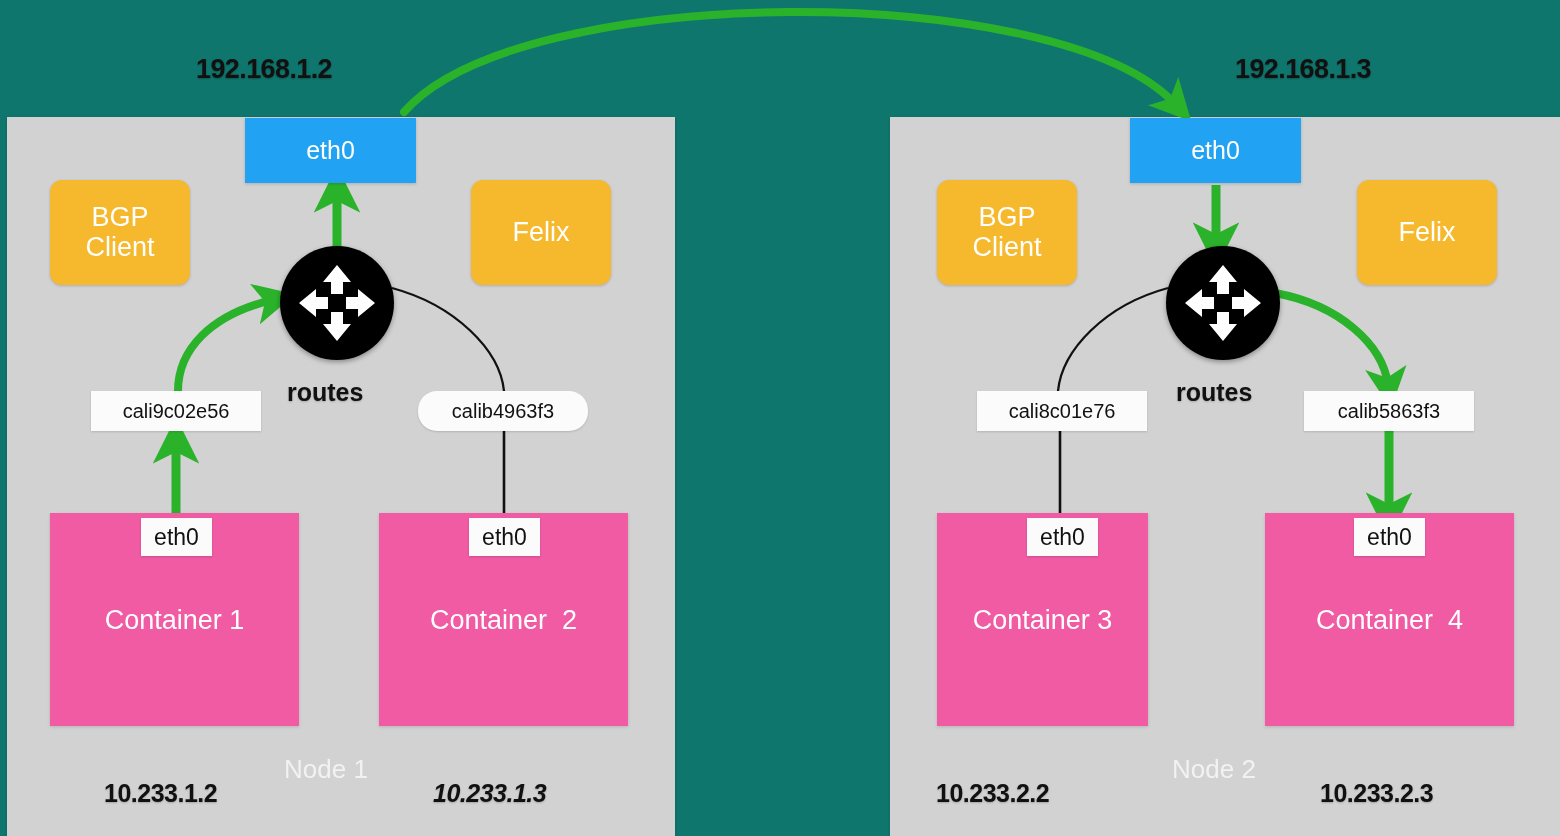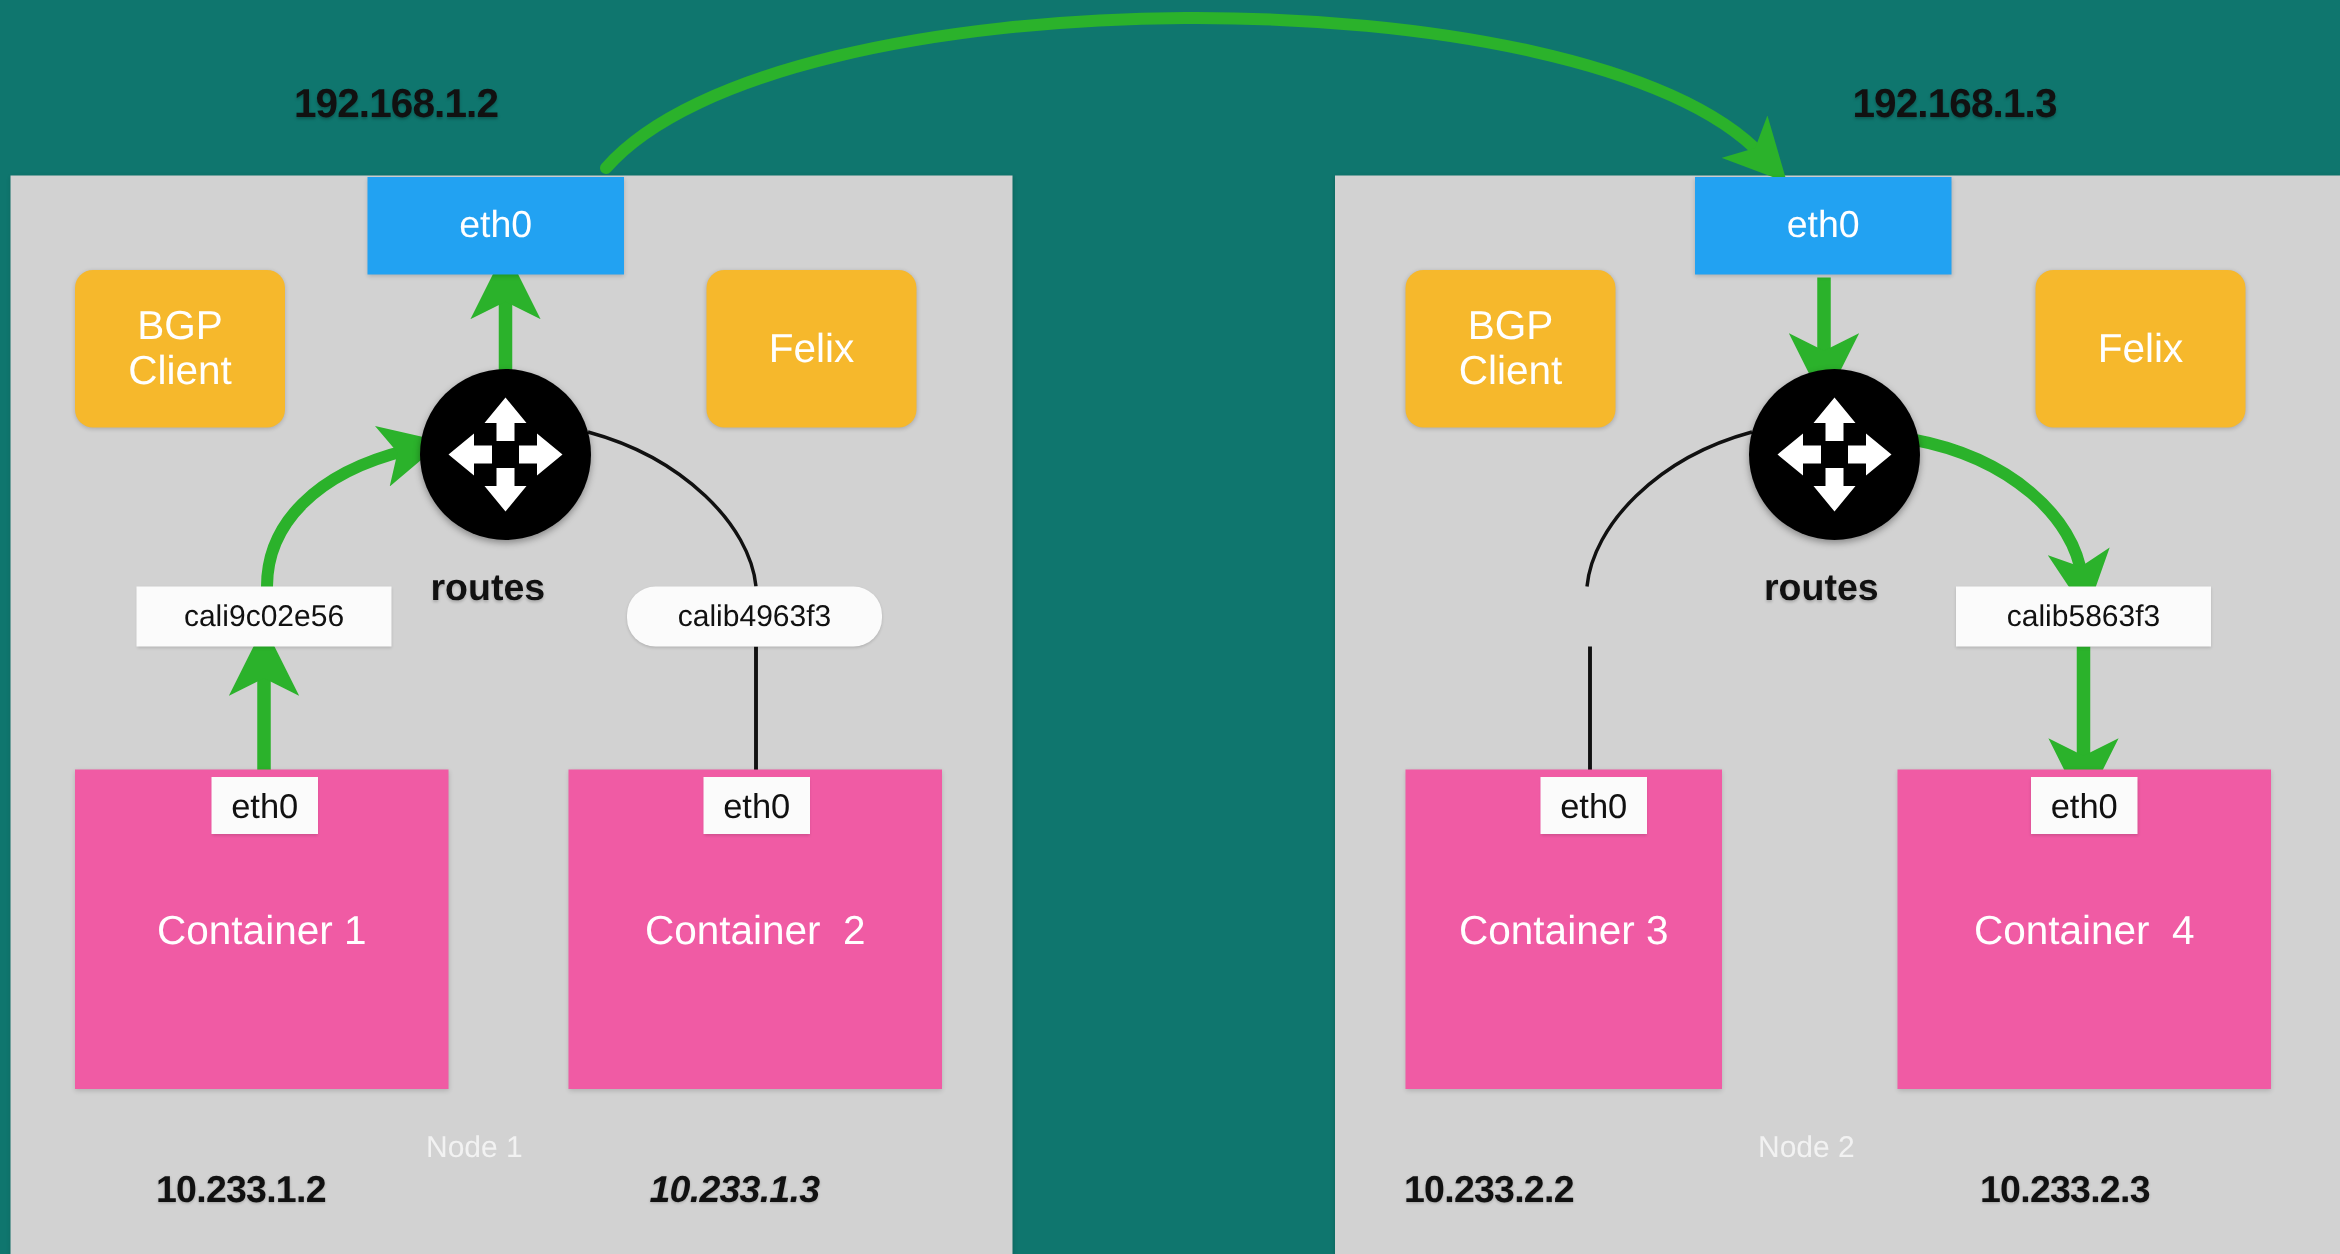--- a/index.html
+++ b/index.html
@@ -140,21 +140,21 @@
     margin-top:26px;
   }
   #c1-ip{left:104px;top:753px;}
   #c2-ip{left:433px;top:753px;font-style:italic;}
   #c3-ip{left:936px;top:753px;}
   #c4-ip{left:1320px;top:753px;}
 
   
   .node-caption{
     position:absolute;
-    font-size:20px;
+    font-size:26px;
     color:#f2f2f2;
     white-space:nowrap;
   }
   #node1-caption{left:284px;top:754px;}
   #node2-caption{left:1172px;top:754px;}
 
   #edges{position:absolute;left:0;top:0;width:1560px;height:836px;pointer-events:none;}
 </style>
 </head>
 <body>
@@ -254,20 +254,21 @@
       <g fill="#ffffff">
         <path d="M57 19 L71 36 L63 36 L63 48 L51 48 L51 36 L43 36 Z"></path>
         <path d="M57 95 L43 78 L51 78 L51 66 L63 66 L63 78 L71 78 Z"></path>
         <path d="M19 57 L36 43 L36 51 L48 51 L48 63 L36 63 L36 71 Z"></path>
         <path d="M95 57 L78 71 L78 63 L66 63 L66 51 L78 51 L78 43 Z"></path>
       </g>
     </svg>
   </div>
   <div class="routes-label" id="node2-routes">routes</div>
 
+  <div class="veth-chip" id="node2-veth-a">cali8c01e76</div>
   <div class="veth-chip" id="node2-veth-b">calib5863f3</div>
 
   <div class="container-box" id="c3">
     <span>Container 3</span>
   </div>
   <div class="container-box" id="c4">
     <span>Container  4</span>
   </div>
   <div class="ceth-chip" id="c3-eth">eth0</div>
   <div class="ceth-chip" id="c4-eth">eth0</div>

